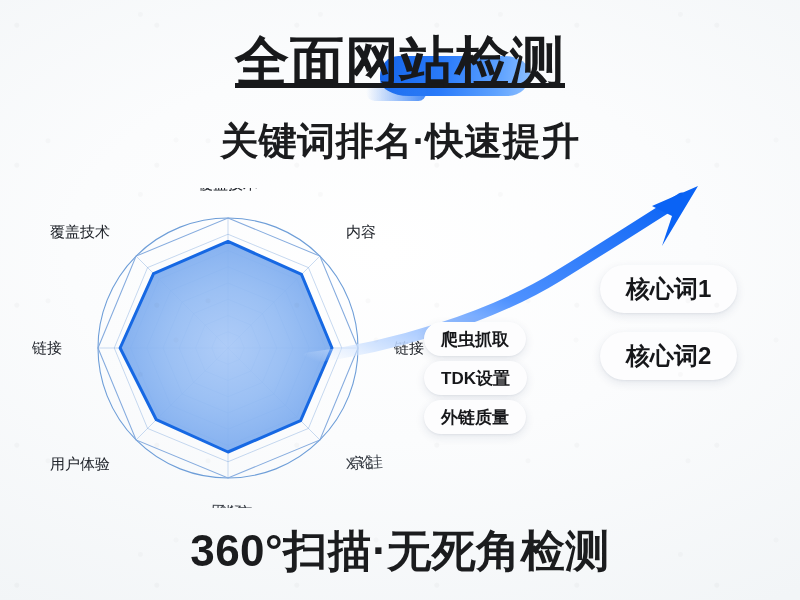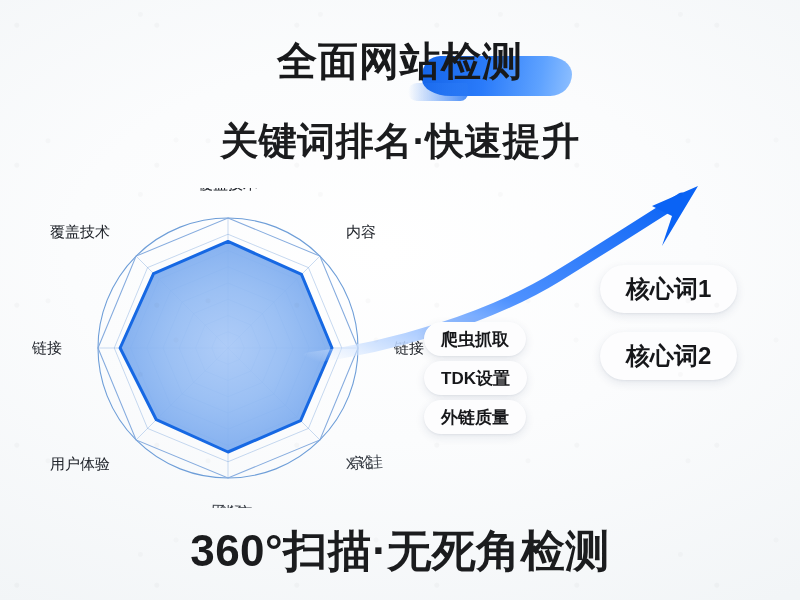--- a/index.html
+++ b/index.html
@@ -42,26 +42,27 @@
   .headline-wrap {
     position: absolute;
     top: 30px;
     left: 0;
     width: 800px;
     text-align: center;
   }
   .headline {
     position: relative;
     display: inline-block;
-    font-size: 40px;
+    font-size: 54px;
     line-height: 62px;
     font-weight: 700;
     letter-spacing: 1px;
     color: #18191b;
     z-index: 2;
+    text-decoration: underline;
   }
   .headline .swash {
     position: absolute;
     left: 145px;
     top: 26px;
     width: 150px;
     height: 40px;
     background: linear-gradient(100deg, #1464e8 0%, #2a7bfa 42%, #5ea2ff 78%, #8fc0ff 100%);
     border-radius: 22px 30px 26px 34px / 24px 22px 26px 20px;
     z-index: -1;

